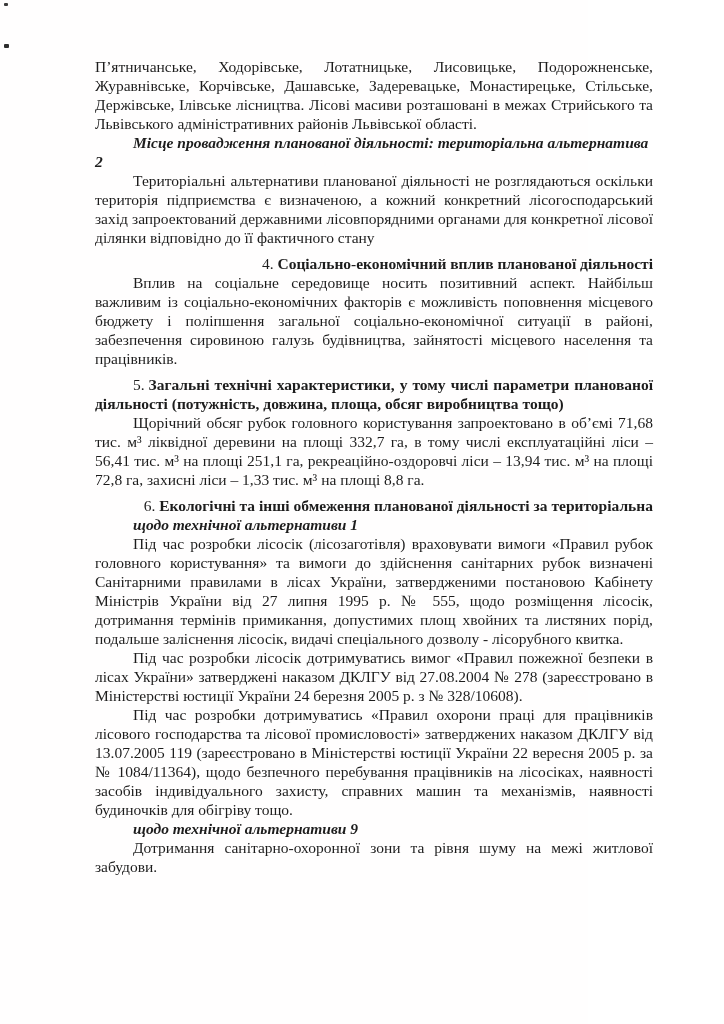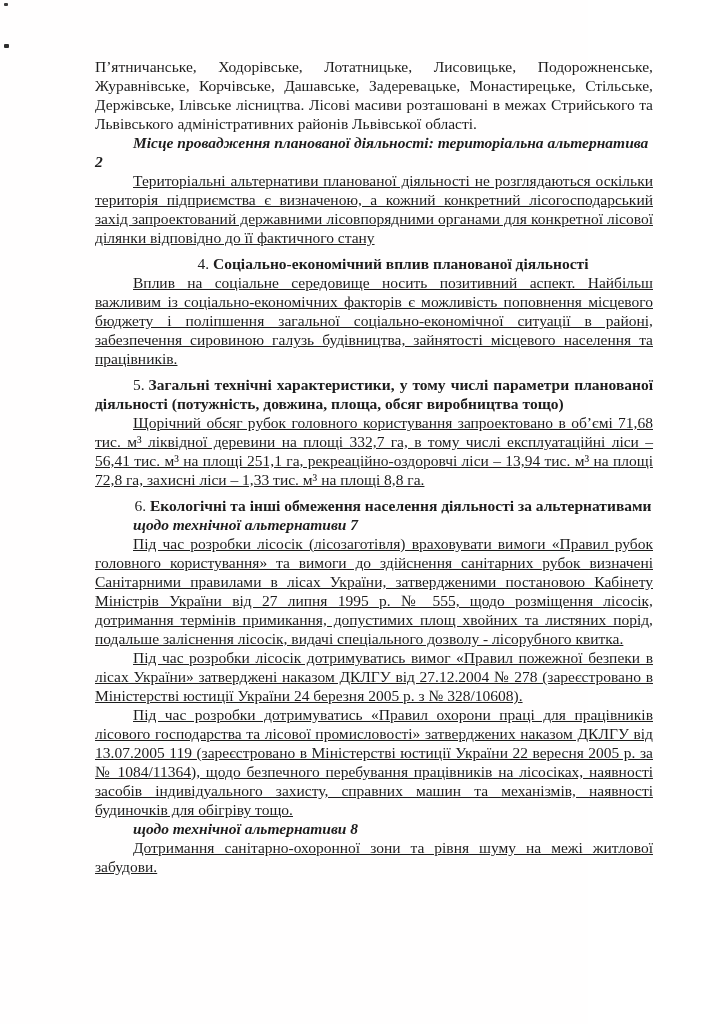--- a/index.html
+++ b/index.html
@@ -33,32 +33,32 @@
     top: 57px;
     width: 558px;
   }
   p {
     margin: 0;
     font-size: 15.5px;
     line-height: 19px;
     text-align: justify;
     text-justify: inter-word;
   }
-  .ind { text-indent: 38px; text-decoration: underline; }
+  .ind { text-indent: 38px; }
   .gap { margin-top: 7px; }
   .sub {
     font-weight: bold;
     font-style: italic;
     text-indent: 38px;
     text-align: left;
   }
   .heading { text-indent: 38px; }
   .heading .num { font-weight: normal; margin-right: 0.25em; }
   .heading .ht { font-weight: bold; }
-  .heading.single { text-align: center; }
+  .heading.single { text-align: right; }
 </style>
 </head>
 <body>
 
 <div class="page">
   <div class="speck s1"></div>
   <div class="speck s2"></div>
 
   <div class="content">
 
@@ -70,31 +70,31 @@
 
     <p class="heading gap single"><span class="num">4.</span><span class="ht">Соціально-економічний вплив планованої діяльності</span></p>
 
     <p class="ind">Вплив на соціальне середовище носить позитивний аспект. Найбільш важливим із соціально-економічних факторів є можливість поповнення місцевого бюджету і поліпшення загальної соціально-економічної ситуації в районі, забезпечення сировиною галузь будівництва, зайнятості місцевого населення та працівників.</p>
 
     <p class="heading gap"><span class="num">5.</span><span class="ht">Загальні технічні характеристики, у тому числі параметри планованої діяльності (потужність, довжина, площа, обсяг виробництва тощо)</span></p>
 
 
     <p class="ind">Щорічний обсяг рубок головного користування запроектовано в об’ємі 71,68 тис. м³ ліквідної деревини на площі 332,7 га, в тому числі експлуатаційні ліси – 56,41 тис. м³ на площі 251,1 га, рекреаційно-оздоровчі ліси – 13,94 тис. м³ на площі 72,8 га, захисні ліси – 1,33 тис. м³ на площі 8,8 га.</p>
 
-    <p class="heading gap single"><span class="num">6.</span><span class="ht">Екологічні та інші обмеження населення діяльності за альтернативами</span></p>
+    <p class="heading gap single"><span class="num">6.</span><span class="ht">Екологічні та інші обмеження планованої діяльності за територіальна</span></p>
 
-    <p class="sub">щодо технічної альтернативи 7</p>
+    <p class="sub">щодо технічної альтернативи 1</p>
 
     <p class="ind">Під час розробки лісосік (лісозаготівля) враховувати вимоги «Правил рубок головного користування» та вимоги до здійснення санітарних рубок визначені Санітарними правилами в лісах України, затвердженими постановою Кабінету Міністрів України від 27 липня 1995 р. № 555, щодо розміщення лісосік, дотримання термінів примикання, допустимих площ хвойних та листяних порід, подальше заліснення лісосік, видачі спеціального дозволу - лісорубного квитка.</p>
 
-    <p class="ind">Під час розробки лісосік дотримуватись вимог «Правил пожежної безпеки в лісах України» затверджені наказом ДКЛГУ від 27.12.2004 № 278 (зареєстровано в Міністерстві юстиції України 24 березня 2005 р. з № 328/10608).</p>
+    <p class="ind">Під час розробки лісосік дотримуватись вимог «Правил пожежної безпеки в лісах України» затверджені наказом ДКЛГУ від 27.08.2004 № 278 (зареєстровано в Міністерстві юстиції України 24 березня 2005 р. з № 328/10608).</p>
 
 
     <p class="ind">Під час розробки дотримуватись «Правил охорони праці для працівників лісового господарства та лісової промисловості» затверджених наказом ДКЛГУ від 13.07.2005 119 (зареєстровано в Міністерстві юстиції України 22 вересня 2005 р. за № 1084/11364), щодо безпечного перебування працівників на лісосіках, наявності засобів індивідуального захисту, справних машин та механізмів, наявності будиночків для обігріву тощо.</p>
 
-    <p class="sub">щодо технічної альтернативи 8</p>
+    <p class="sub">щодо технічної альтернативи 9</p>
 
 
 
     <p class="ind">Дотримання санітарно-охоронної зони та рівня шуму на межі житлової забудови.</p>
 
   </div>
 </div>
 
 </body></html>

